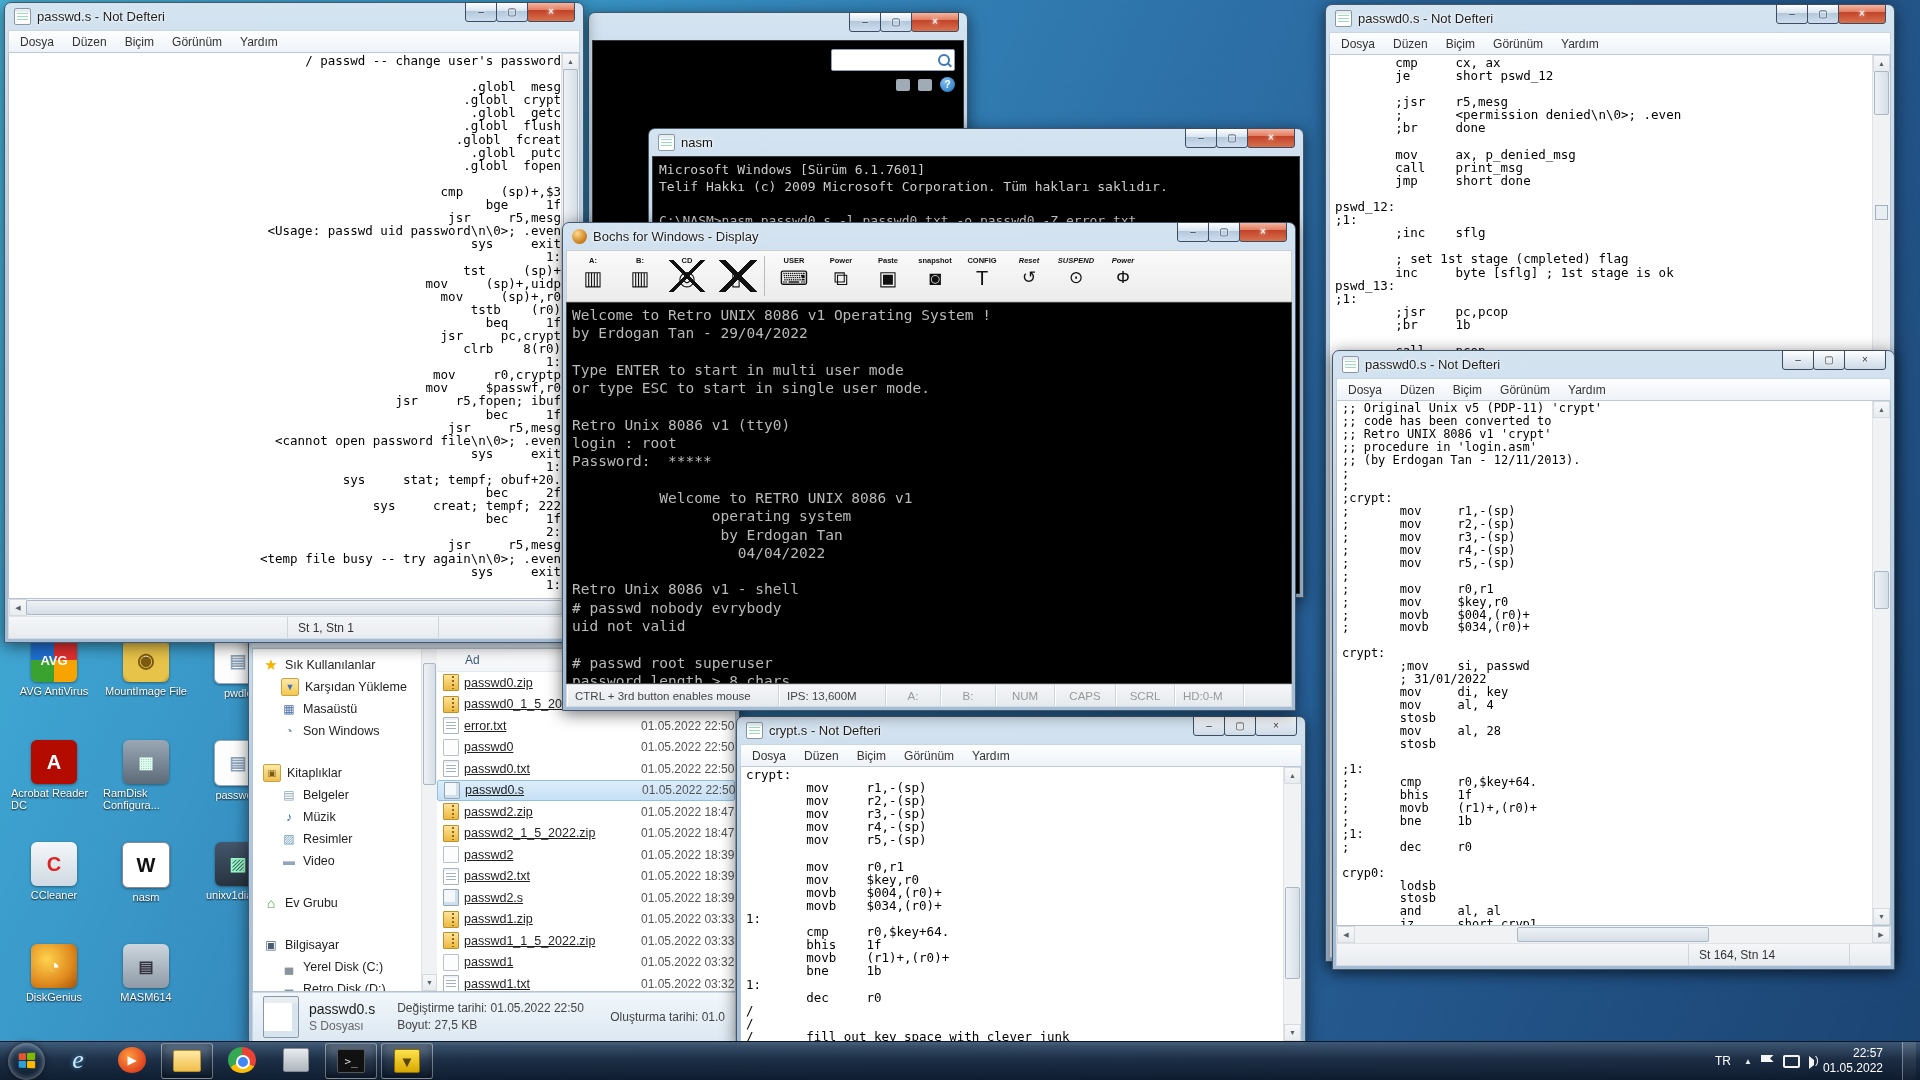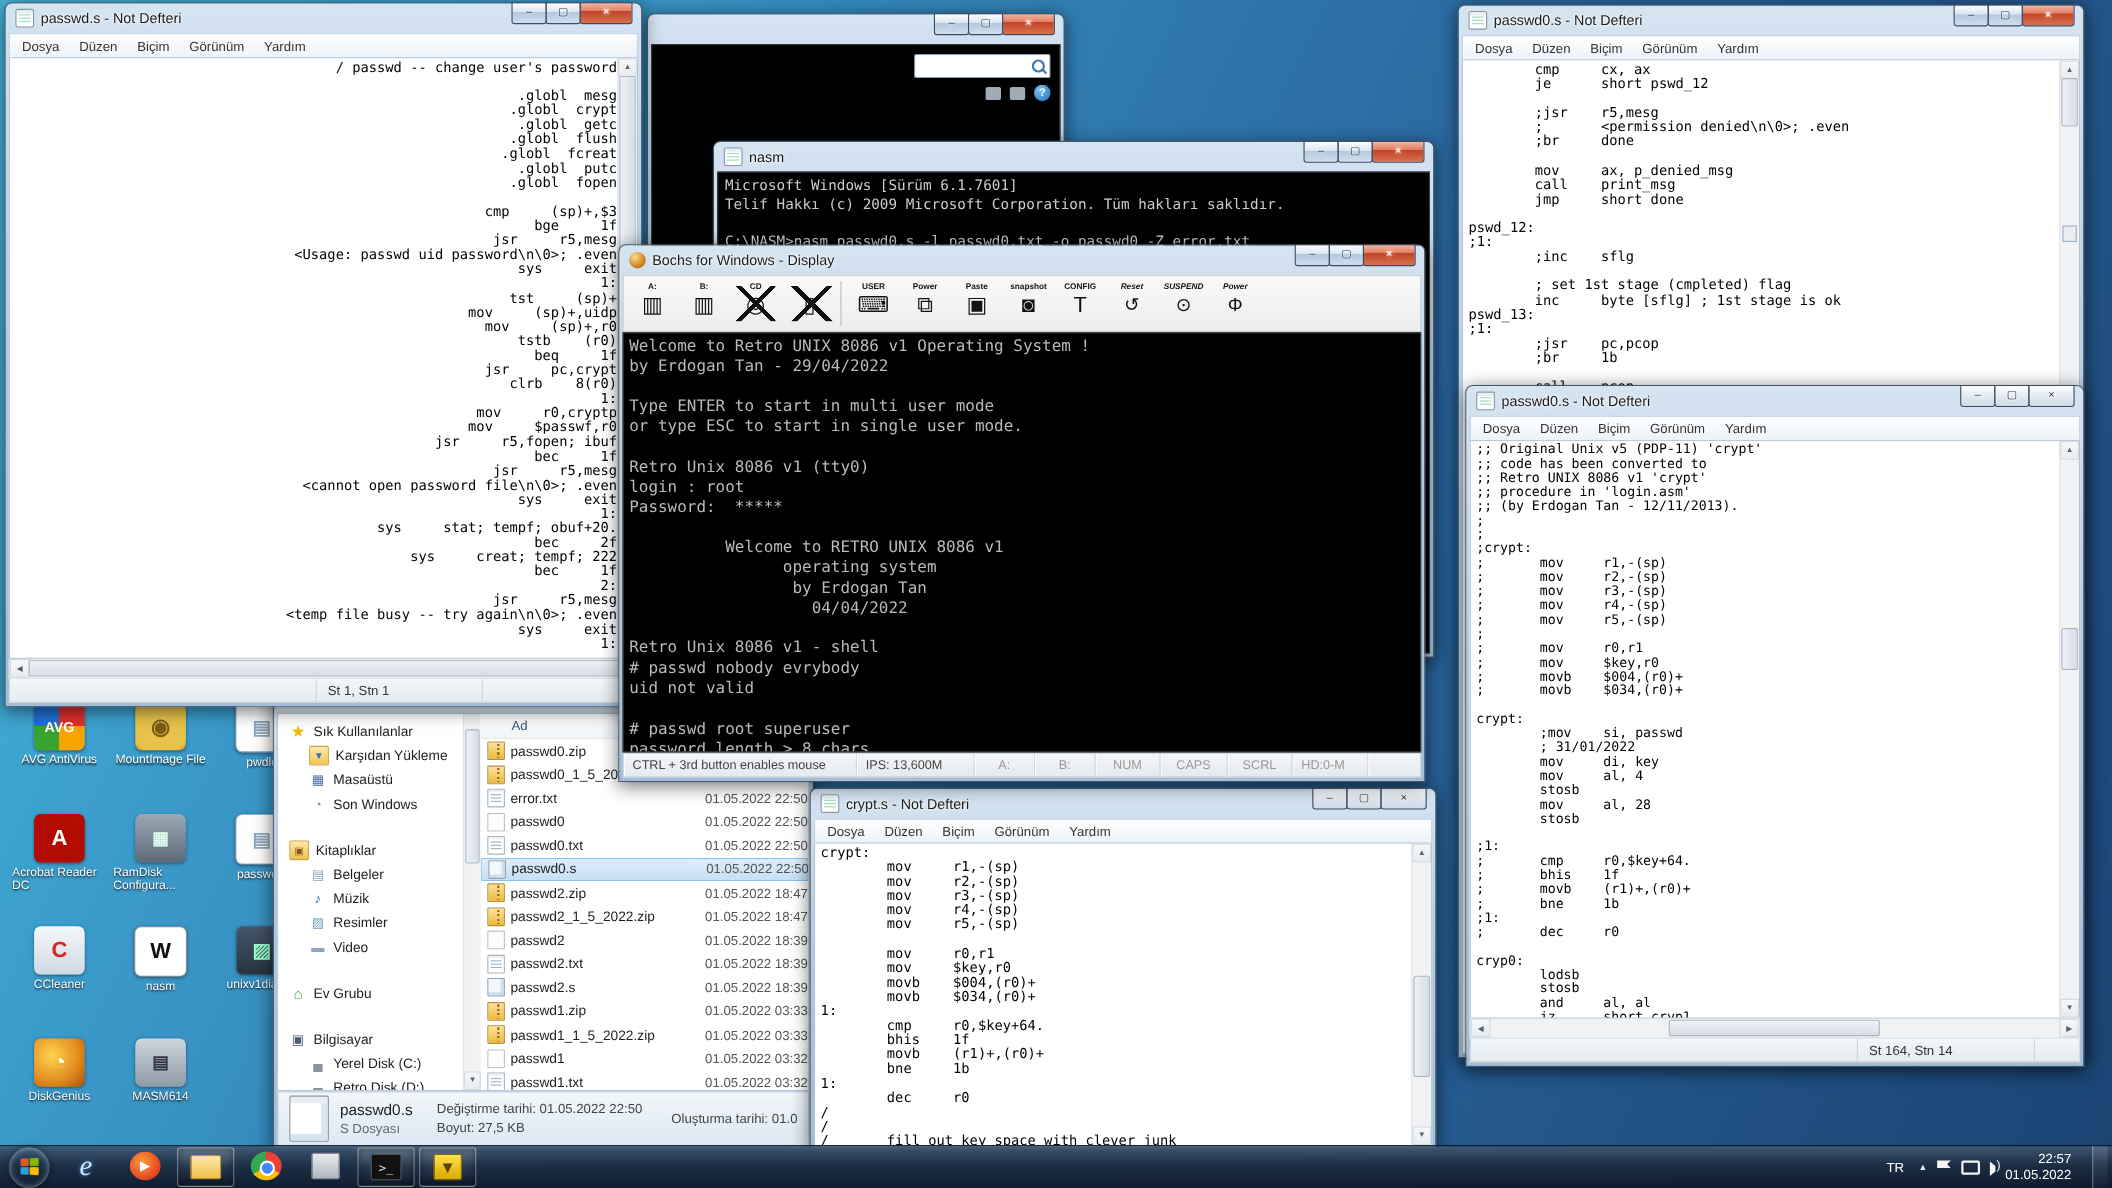--- a/index.html
+++ b/index.html
@@ -101,21 +101,21 @@
   .frow.selected{background:linear-gradient(#ddedfb,#c6e0f5);border:1px solid #8ec1e8;border-radius:2px;height:19.5px;}
   .fic{position:absolute;left:6px;width:14px;height:15px;border-radius:1px;}
   .fic.zip{background:linear-gradient(#ffe39a,#ecb93f);border:1px solid #b9912e;}
   .fic.zip:after{content:"";position:absolute;left:55%;top:1px;bottom:1px;width:2px;
         background:repeating-linear-gradient(#8a6a1d 0 2px,transparent 2px 4px);}
   .fic.txt{background:#fff;border:1px solid #a9b4bd;box-shadow:inset 0 2px 0 #eef2f5;}
   .fic.txt:after{content:"";position:absolute;left:2px;right:2px;top:4px;height:1px;background:#9fb2c0;
         box-shadow:0 3px 0 #9fb2c0,0 6px 0 #9fb2c0;}
   .fic.file{background:#fdfdfd;border:1px solid #b8c2cb;}
   .fic.s{background:#f4f8fb;border:1px solid #94a5b5;box-shadow:inset -3px -3px 0 #cfe0ec;}
-  .fname{position:absolute;left:27px;white-space:nowrap;}
+  .fname{position:absolute;left:27px;white-space:nowrap;text-decoration:underline;}
   .fdate{position:absolute;left:204px;color:#555;font-size:12px;white-space:nowrap;}
   .ftype{position:absolute;left:297px;color:#555;font-size:12px;white-space:nowrap;}
   .ex-details{height:48px;flex:0 0 48px;background:linear-gradient(#f2f7fb,#dce8f2);
               border:1px solid #c3d1de;border-top:1px solid #cdd9e4;display:flex;align-items:center;gap:10px;
               padding:0 10px;font-size:12px;color:#333;}
   .dt-icon{width:34px;height:40px;background:#fff;border:1px solid #8a97a5;border-radius:2px;
            box-shadow:inset 0 6px 0 #e8edf2, inset -6px -6px 0 #d8e4ee;}
   .dt-name{font-size:14px;color:#1e1e1e;}
   .dt-sub{color:#666;margin-top:2px;}
   .dt-col{font-size:12px;color:#444;line-height:17px;white-space:nowrap;}

